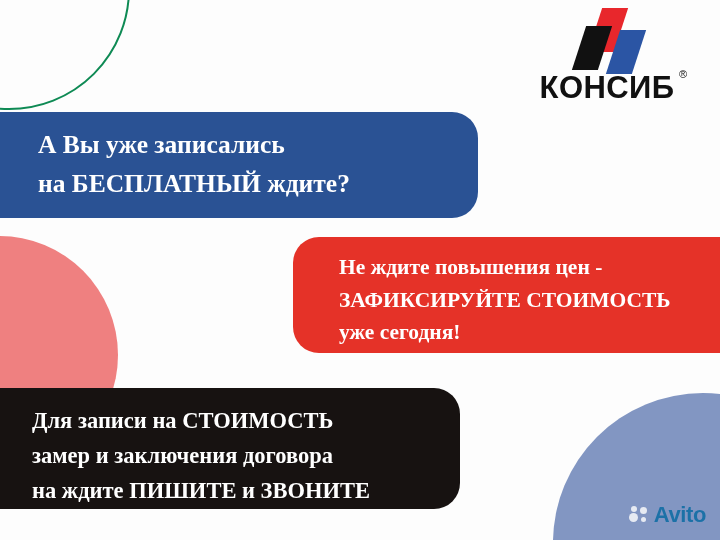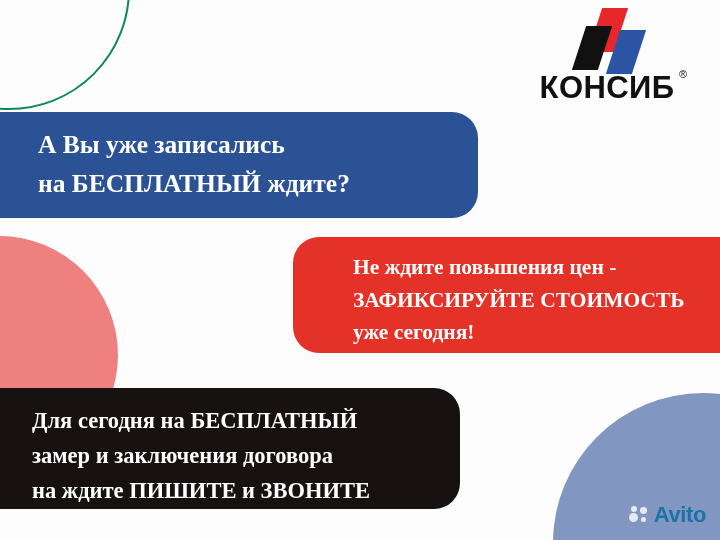--- a/index.html
+++ b/index.html
@@ -101,21 +101,21 @@
     padding:14px 0 0 68px;
     font-size:25.5px;
     line-height:1.52;
   }
 
   .banner-red {
     left:293px; top:237px;
     width:427px; height:116px;
     background:#e53228;
     border-radius:26px 0 0 26px;
-    padding:14px 0 0 60px;
+    padding:14px 0 0 46px;
     font-size:21.5px;
     line-height:1.52;
   }
 
   .banner-black {
     left:-30px; top:388px;
     width:490px; height:121px;
     background:#171211;
     border-radius:0 26px 26px 0;
     padding:16px 0 0 62px;
@@ -182,21 +182,21 @@
     <span class="line">на БЕСПЛАТНЫЙ ждите?</span>
   </div>
 
   <div class="banner banner-red">
     <span class="line">Не ждите повышения цен -</span>
     <span class="line">ЗАФИКСИРУЙТЕ СТОИМОСТЬ</span>
     <span class="line">уже сегодня!</span>
   </div>
 
   <div class="banner banner-black">
-    <span class="line">Для сегодня на БЕСПЛАТНЫЙ</span>
+    <span class="line">Для записи на СТОИМОСТЬ</span>
     <span class="line">замер и заключения договора</span>
     <span class="line">на ждите ПИШИТЕ и ЗВОНИТЕ</span>
   </div>
 
   <div class="avito">
     <span class="avito-dots">
       <b class="ad1"></b>
       <b class="ad2"></b>
       <b class="ad3"></b>
       <b class="ad4"></b>

